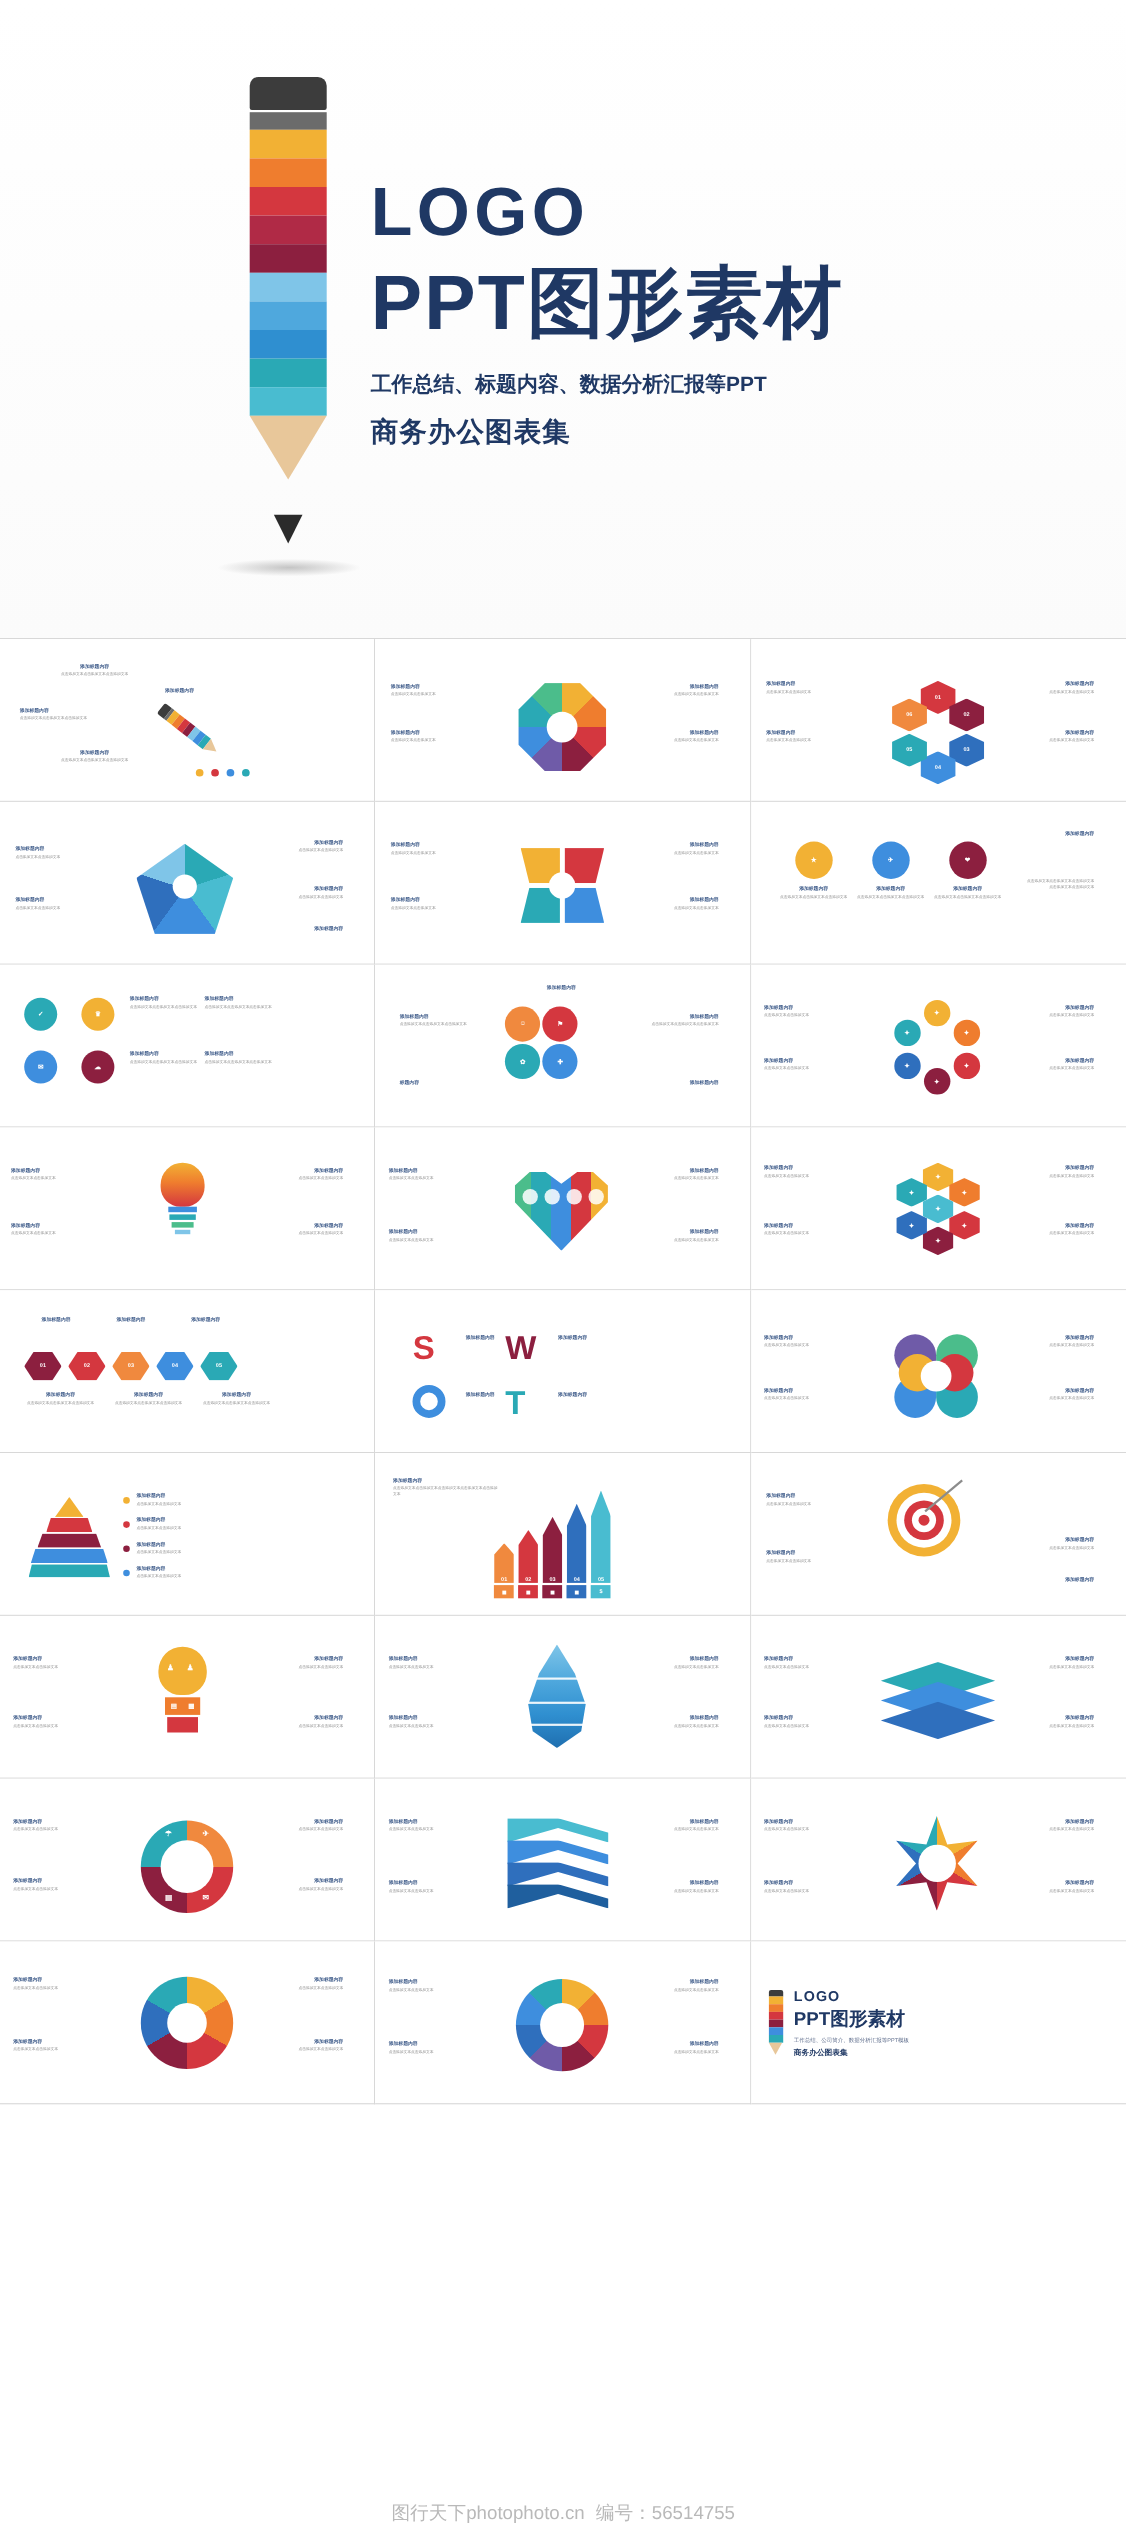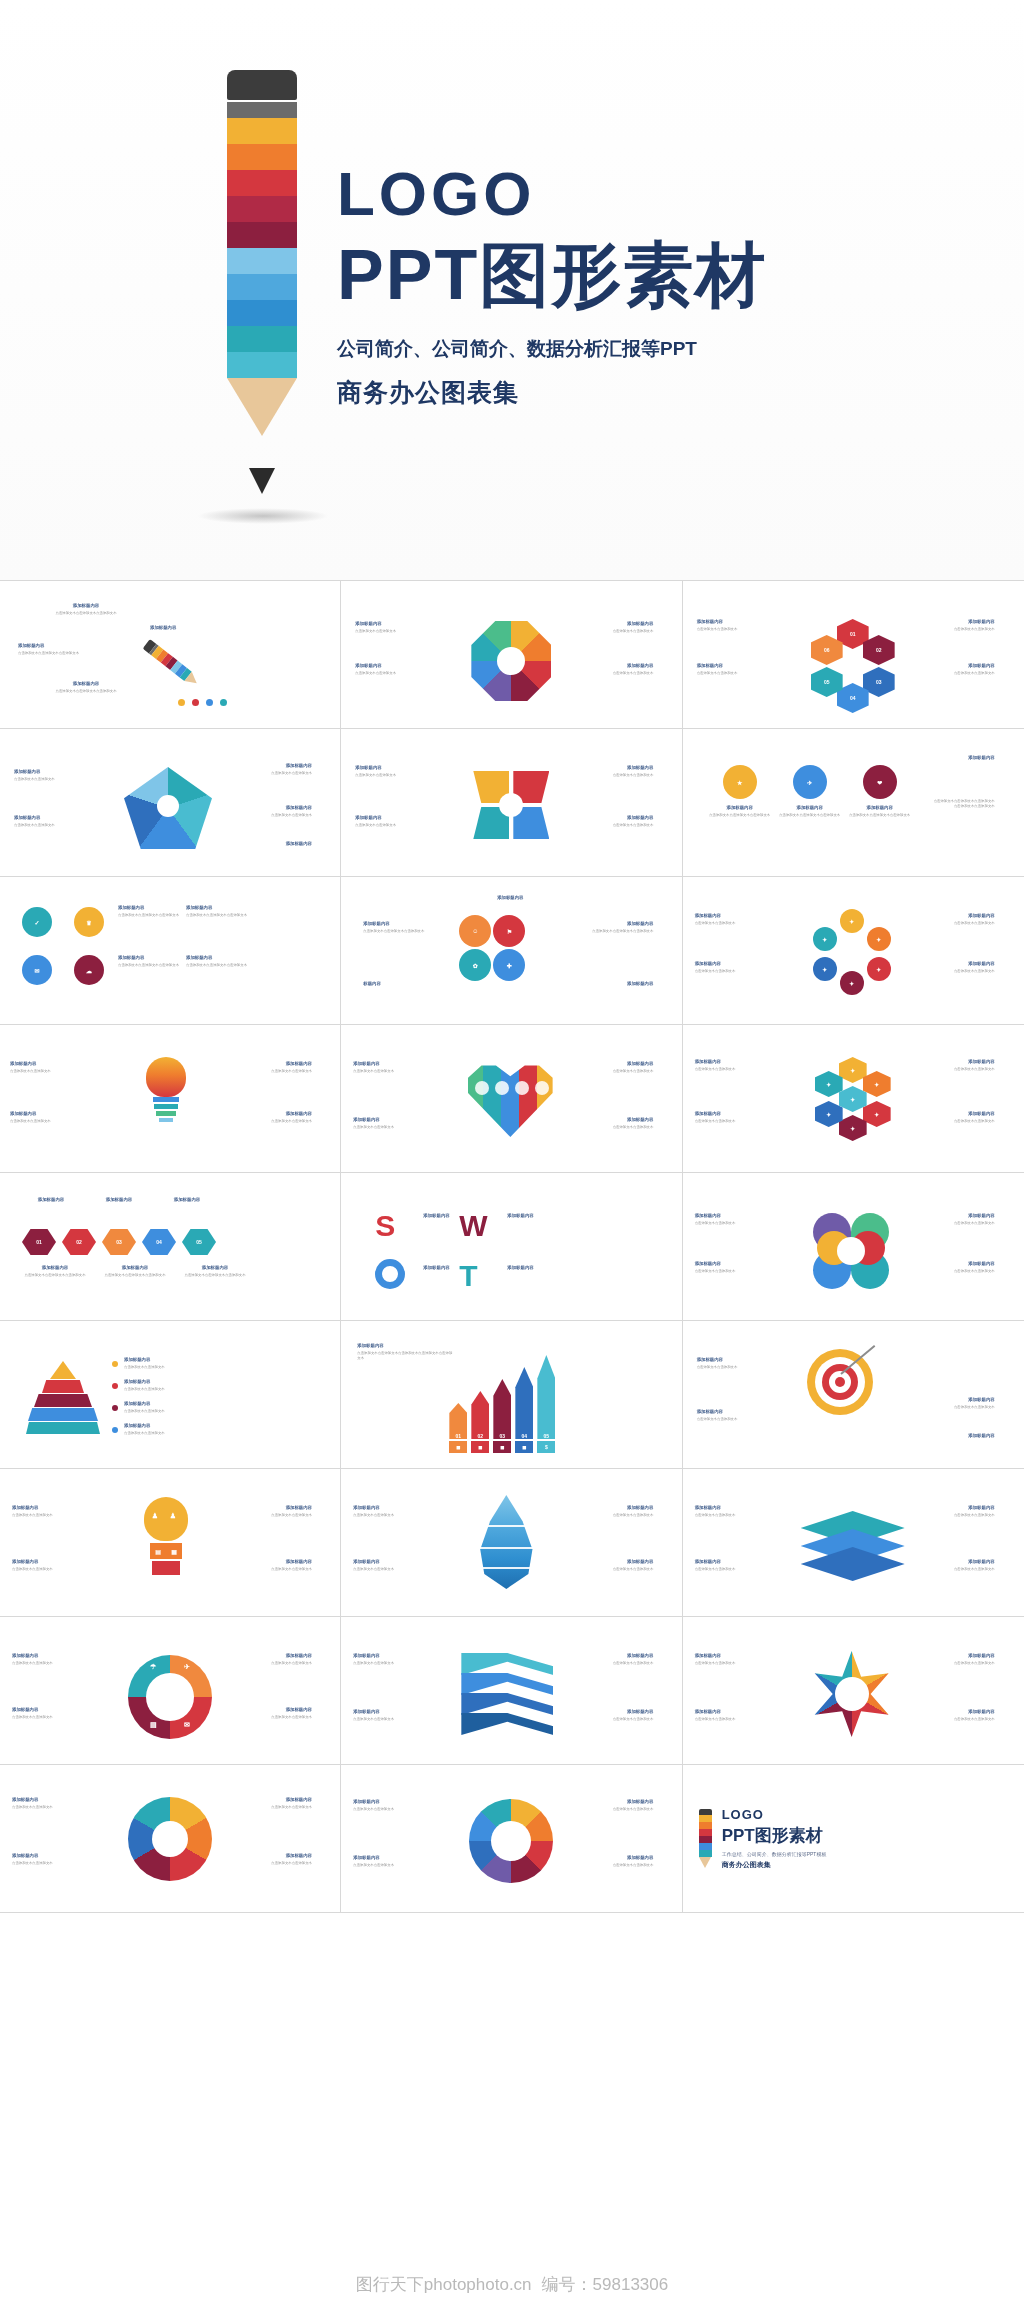--- a/index.html
+++ b/index.html
@@ -235,21 +235,21 @@
         <div class="seg" style="background:#2f8fd0"></div>
         <div class="seg" style="background:#2aa9b5"></div>
         <div class="seg" style="background:#49bcd0"></div>
         <div class="wood"></div>
         <div class="tip"></div>
         <div class="shadow"></div>
       </div>
       <div class="hero-text">
         <div class="hero-logo">LOGO</div>
         <div class="hero-title">PPT图形素材</div>
-        <div class="hero-sub">公司简介、公司简介、数据分析汇报等PPT</div>
+        <div class="hero-sub">工作总结、标题内容、数据分析汇报等PPT</div>
         <div class="hero-sub2">商务办公图表集</div>
       </div>
     </div>
   </div>
 
   <div class="grid">
 
     <div class="slide">
       <div class="stxt c" style="left:55px;top:22px;"><span class="t">添加标题内容</span><span>点击添加文本点击添加文本点击添加文本</span></div>
       <div class="stxt" style="left:18px;top:62px;"><span class="t">添加标题内容</span><span>点击添加文本点击添加文本点击添加文本</span></div>
@@ -755,16 +755,16 @@
           <div class="fs">工作总结、公司简介、数据分析汇报等PPT模板</div>
           <div class="fs2">商务办公图表集</div>
         </div>
       </div>
     </div>
 
   </div>
 
   <div class="footer">
     <span>图行天下photophoto.cn</span>
-    <span class="code">编号：59813306</span>
+    <span class="code">编号：56514755</span>
   </div>
 
 </div>
 
 </body></html>

